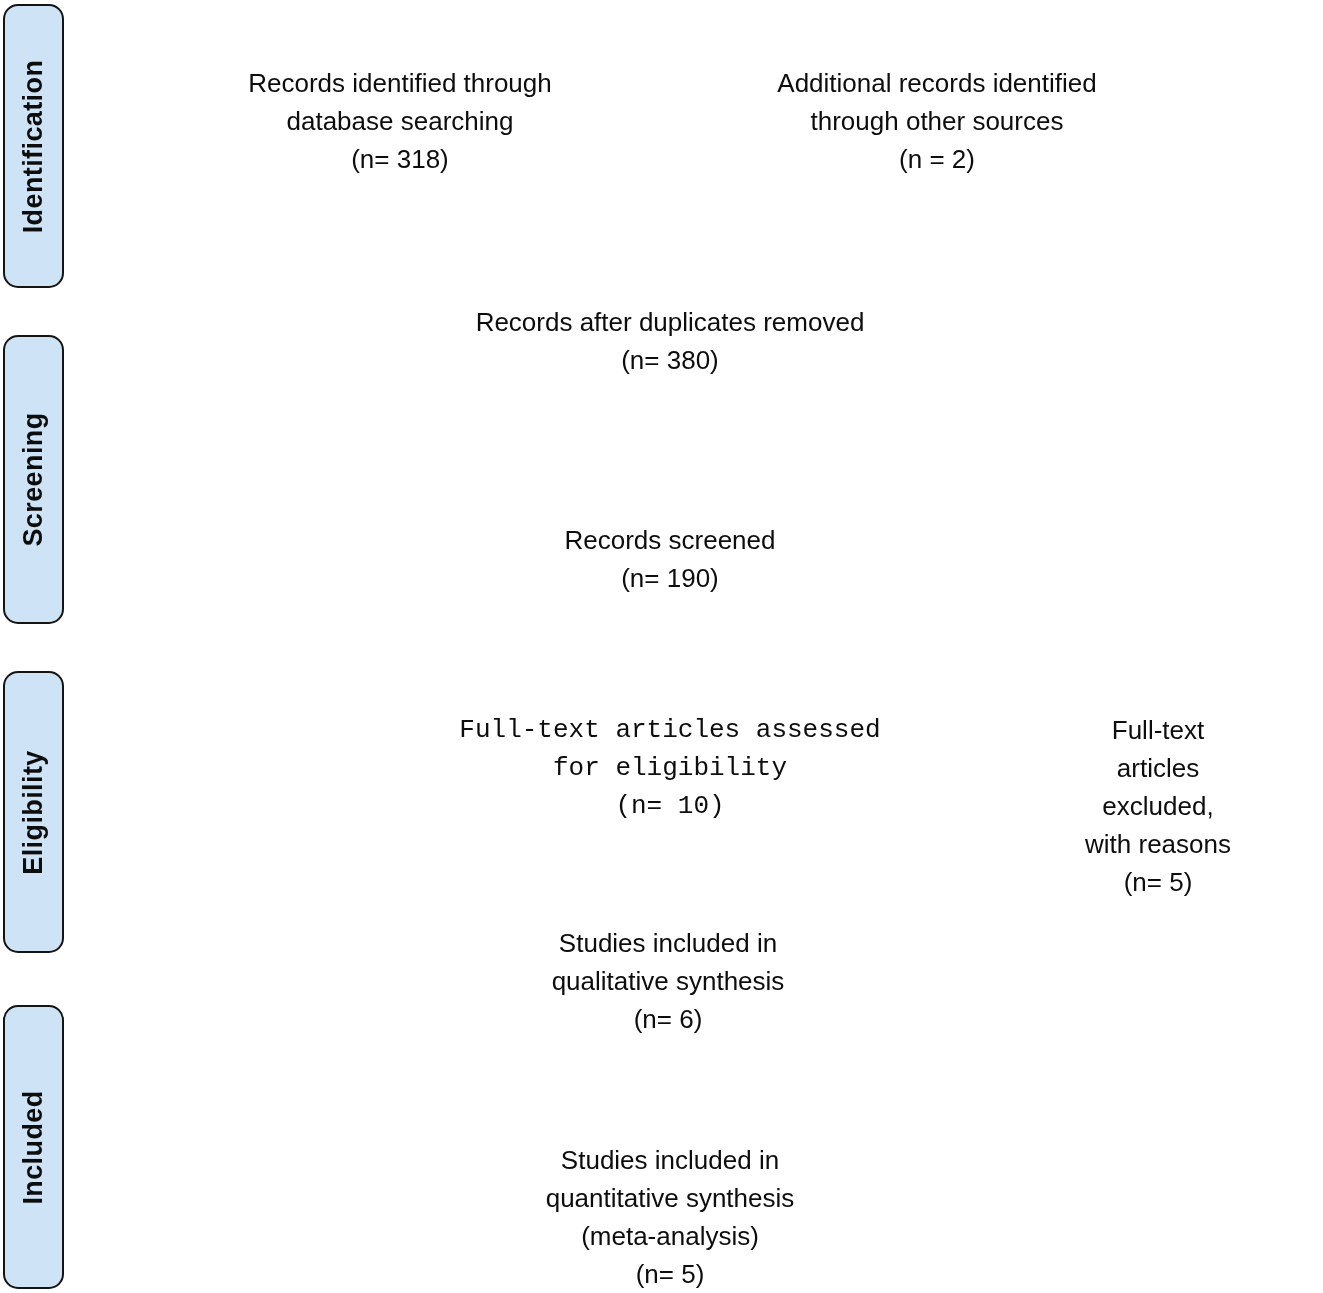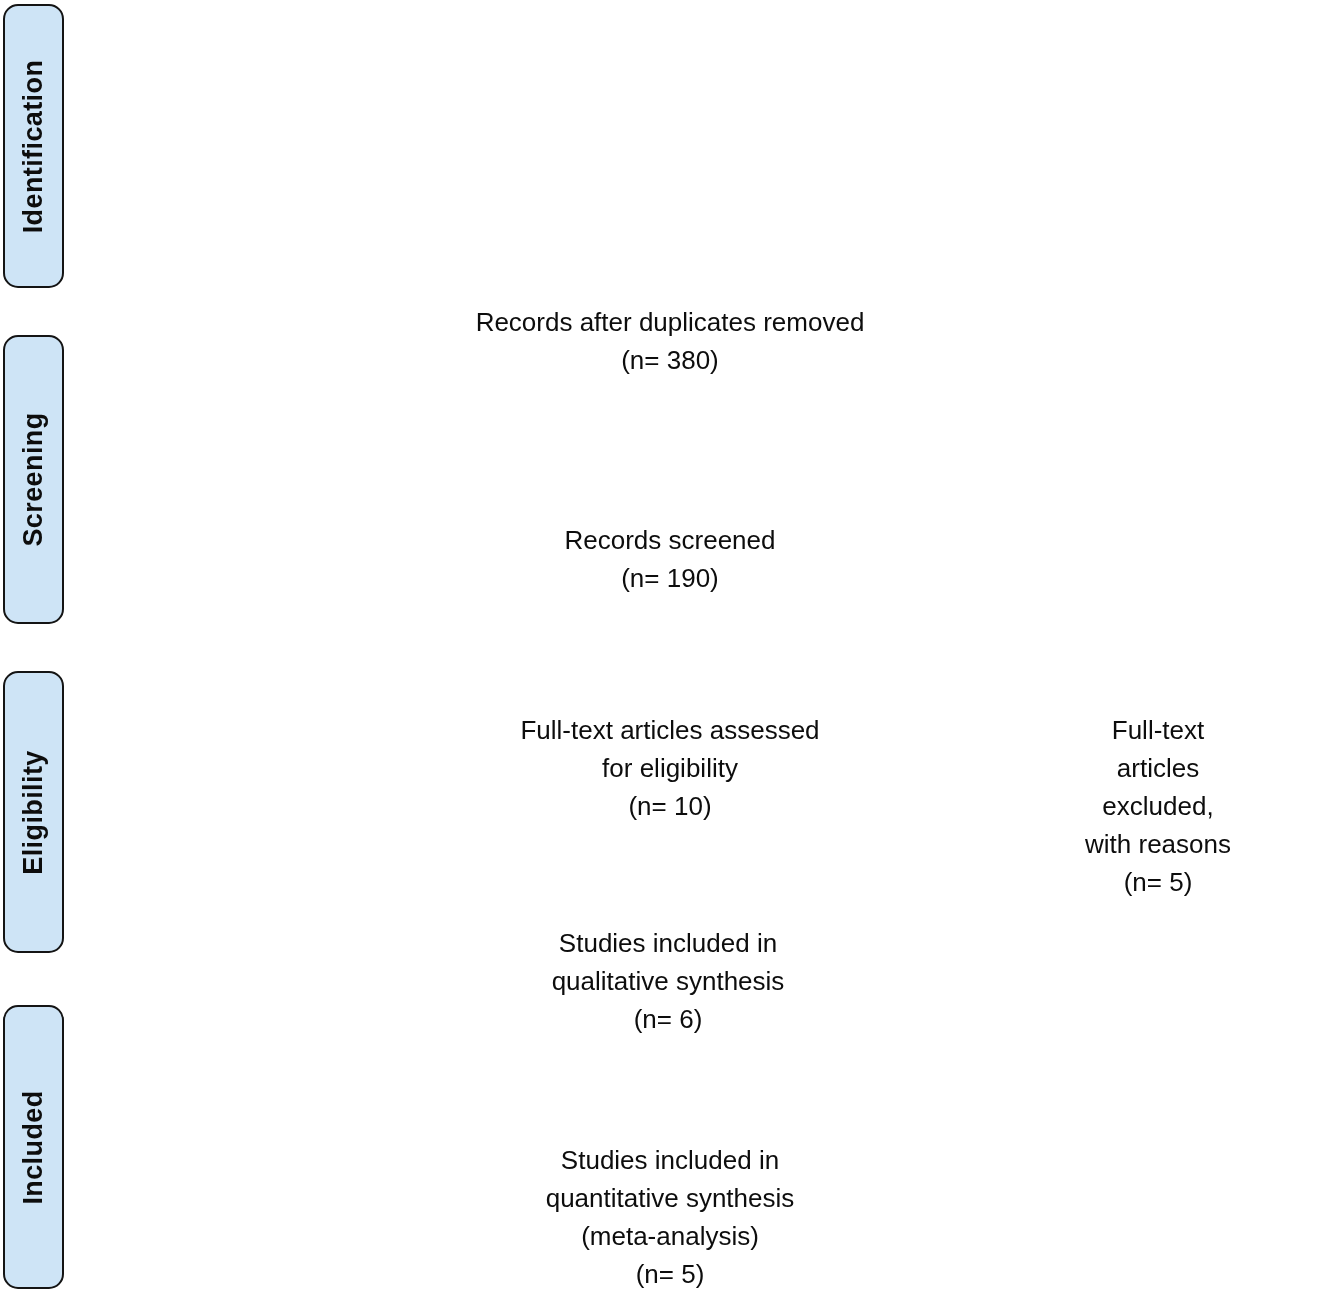--- a/index.html
+++ b/index.html
@@ -47,21 +47,21 @@
   .stage-identification { top: 4px;    height: 284px; }
   .stage-screening      { top: 335px;  height: 289px; }
   .stage-eligibility    { top: 671px;  height: 282px; }
   .stage-included       { top: 1005px; height: 284px; }
 
   .node-0 { left: 400px;  top: 64px; }
   .node-1 { left: 937px;  top: 64px; }
   .node-2 { left: 670px;  top: 303px; }
   .node-3 { left: 670px;  top: 521px; }
   .node-4 { left: 1160px; top: 521px; }
-  .node-5 { left: 670px;  top: 711px; }
+  .node-5 { left: 670px;  top: 711px; font-family: Liberation Mono, monospace; }
   .node-6 { left: 1158px; top: 711px; }
   .node-7 { left: 668px;  top: 924px; }
   .node-8 { left: 670px;  top: 1141px; }
 </style>
 </head>
 <body style="background: rgb(255, 255, 255);">
 
 <div class="canvas">
 
   <div class="stage stage-identification">
@@ -70,20 +70,26 @@
   <div class="stage stage-screening">
     <span class="stage-label">Screening</span>
   </div>
   <div class="stage stage-eligibility">
     <span class="stage-label">Eligibility</span>
   </div>
   <div class="stage stage-included">
     <span class="stage-label">Included</span>
   </div>
 
+  <div class="node node-0">Records identified through
+database searching
+(n= 318)</div>
+  <div class="node node-1">Additional records identified
+through other sources
+(n = 2)</div>
   <div class="node node-2">Records after duplicates removed
 (n= 380)</div>
   <div class="node node-3">Records screened
 (n= 190)</div>
   <div class="node node-5">Full-text articles assessed
 for eligibility
 (n= 10)</div>
   <div class="node node-6">Full-text articles excluded,
 with reasons
 (n= 5)</div>

